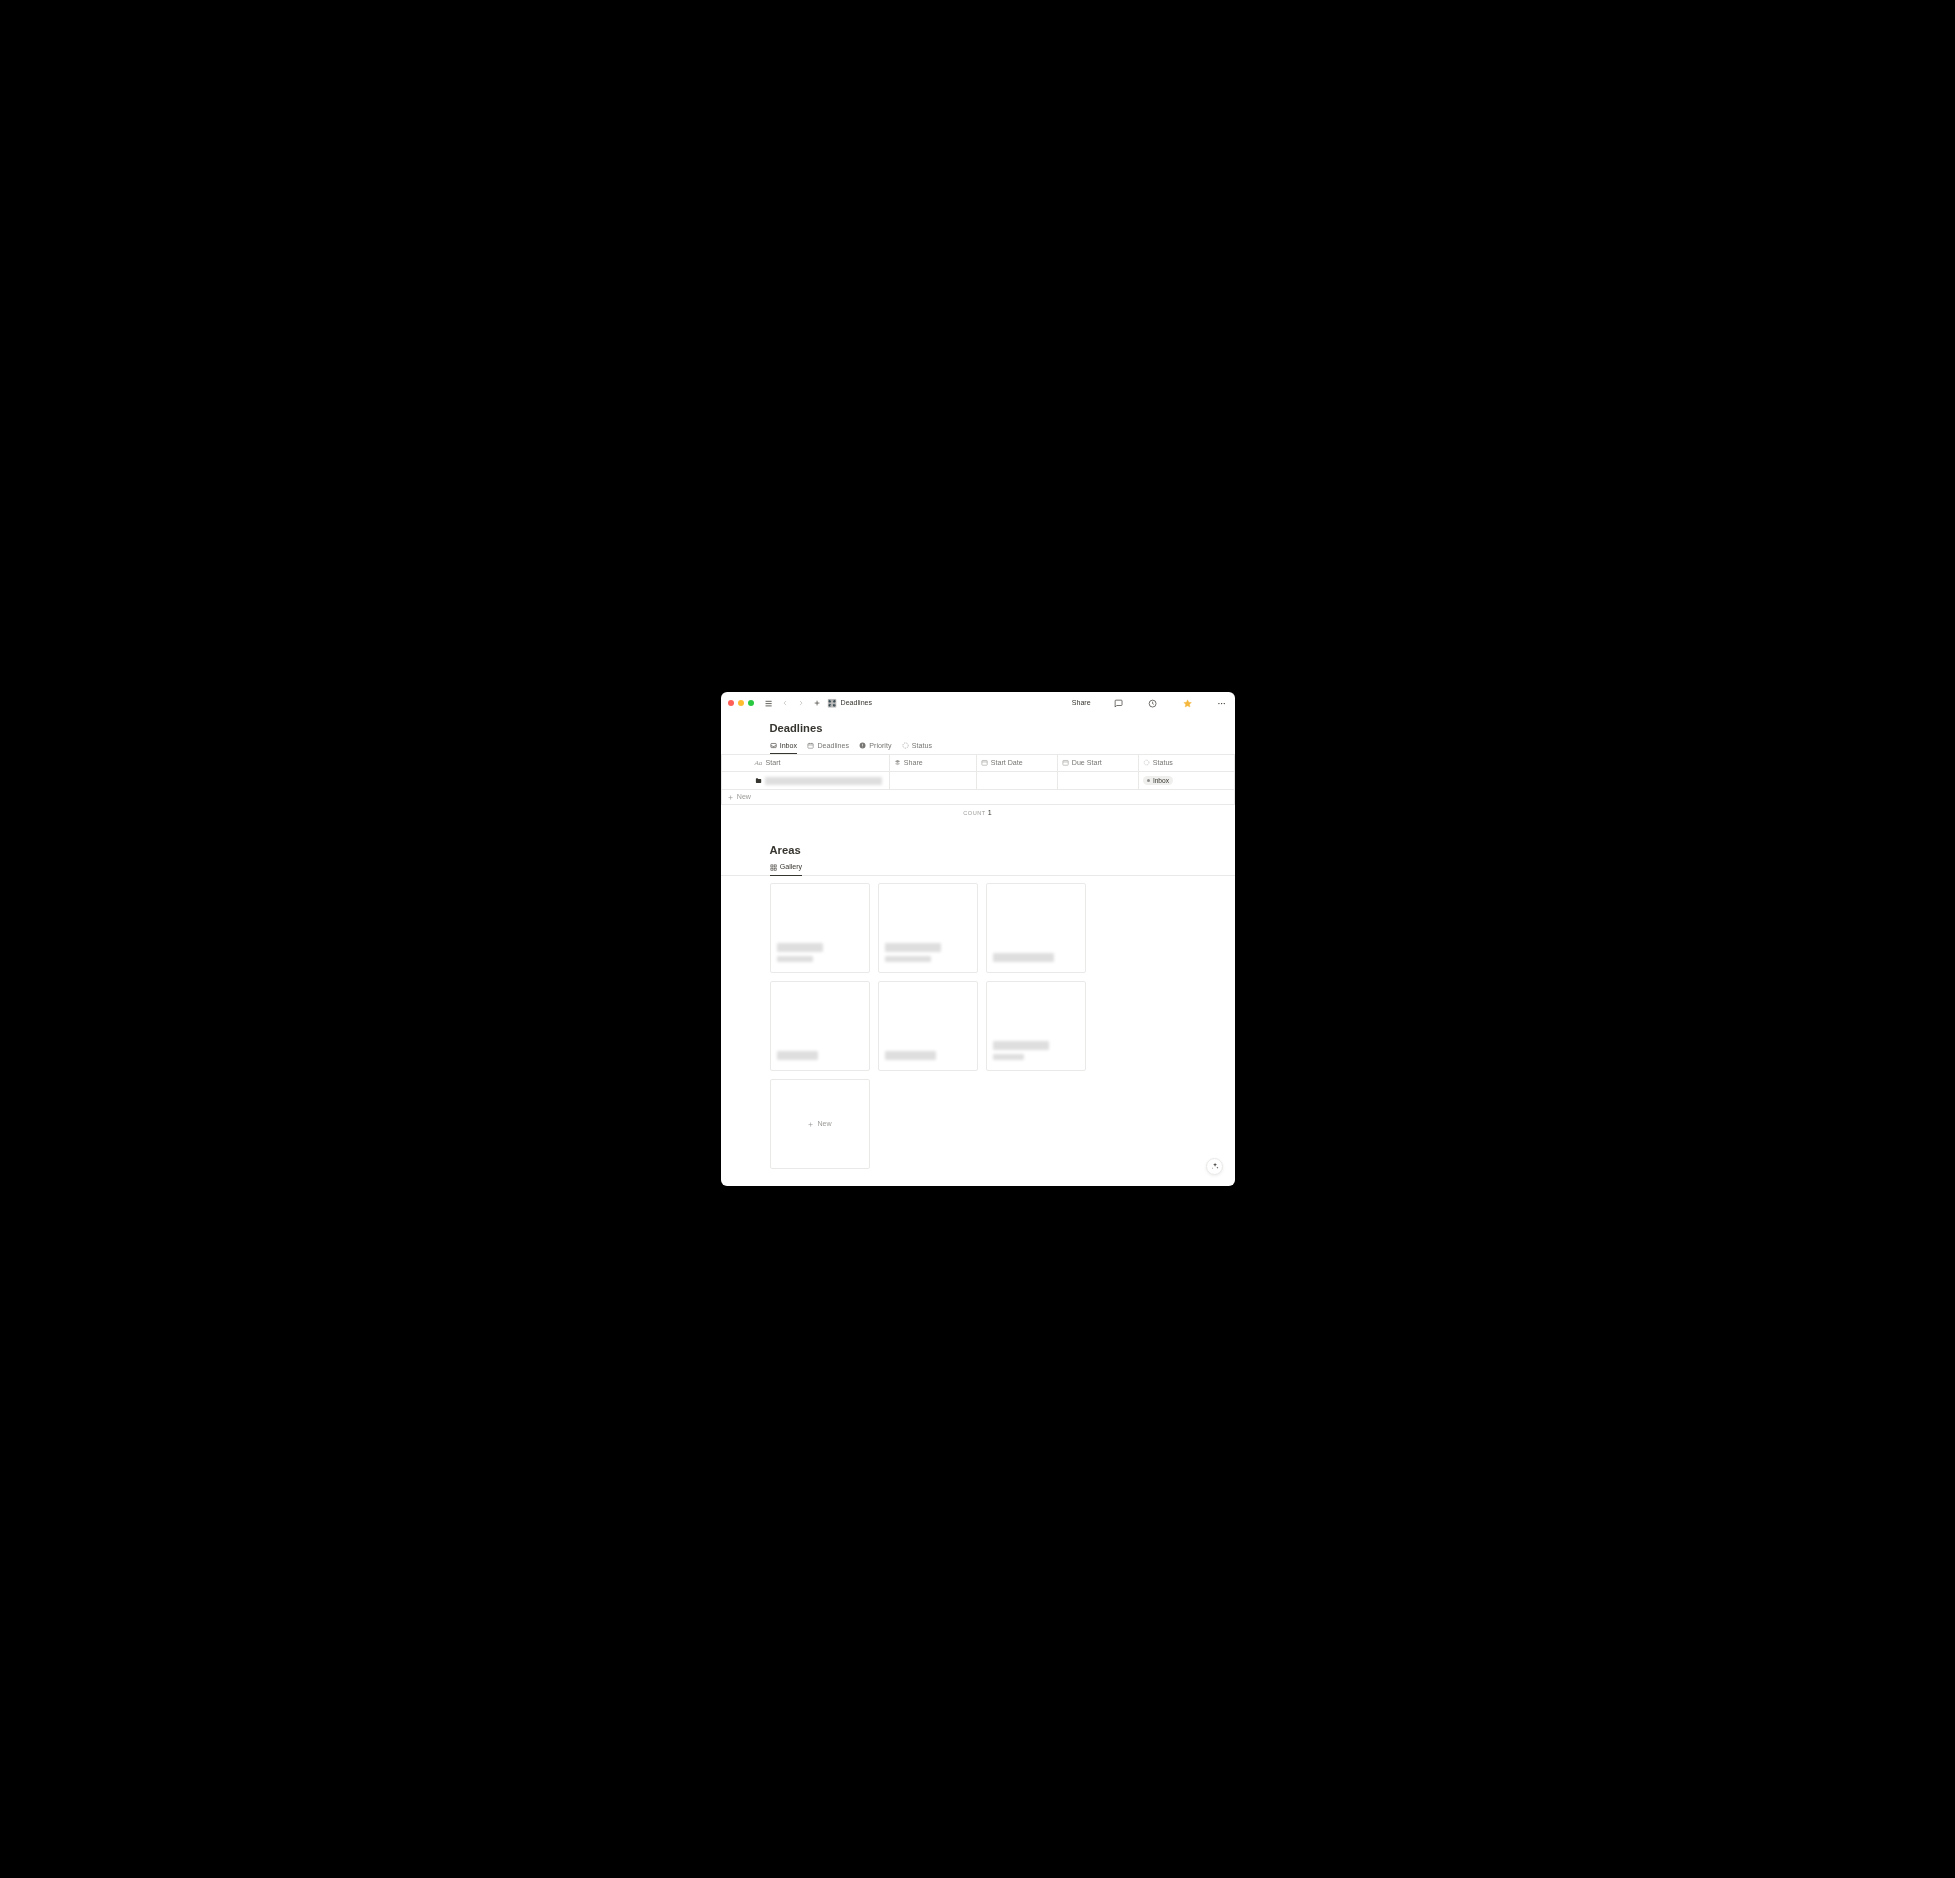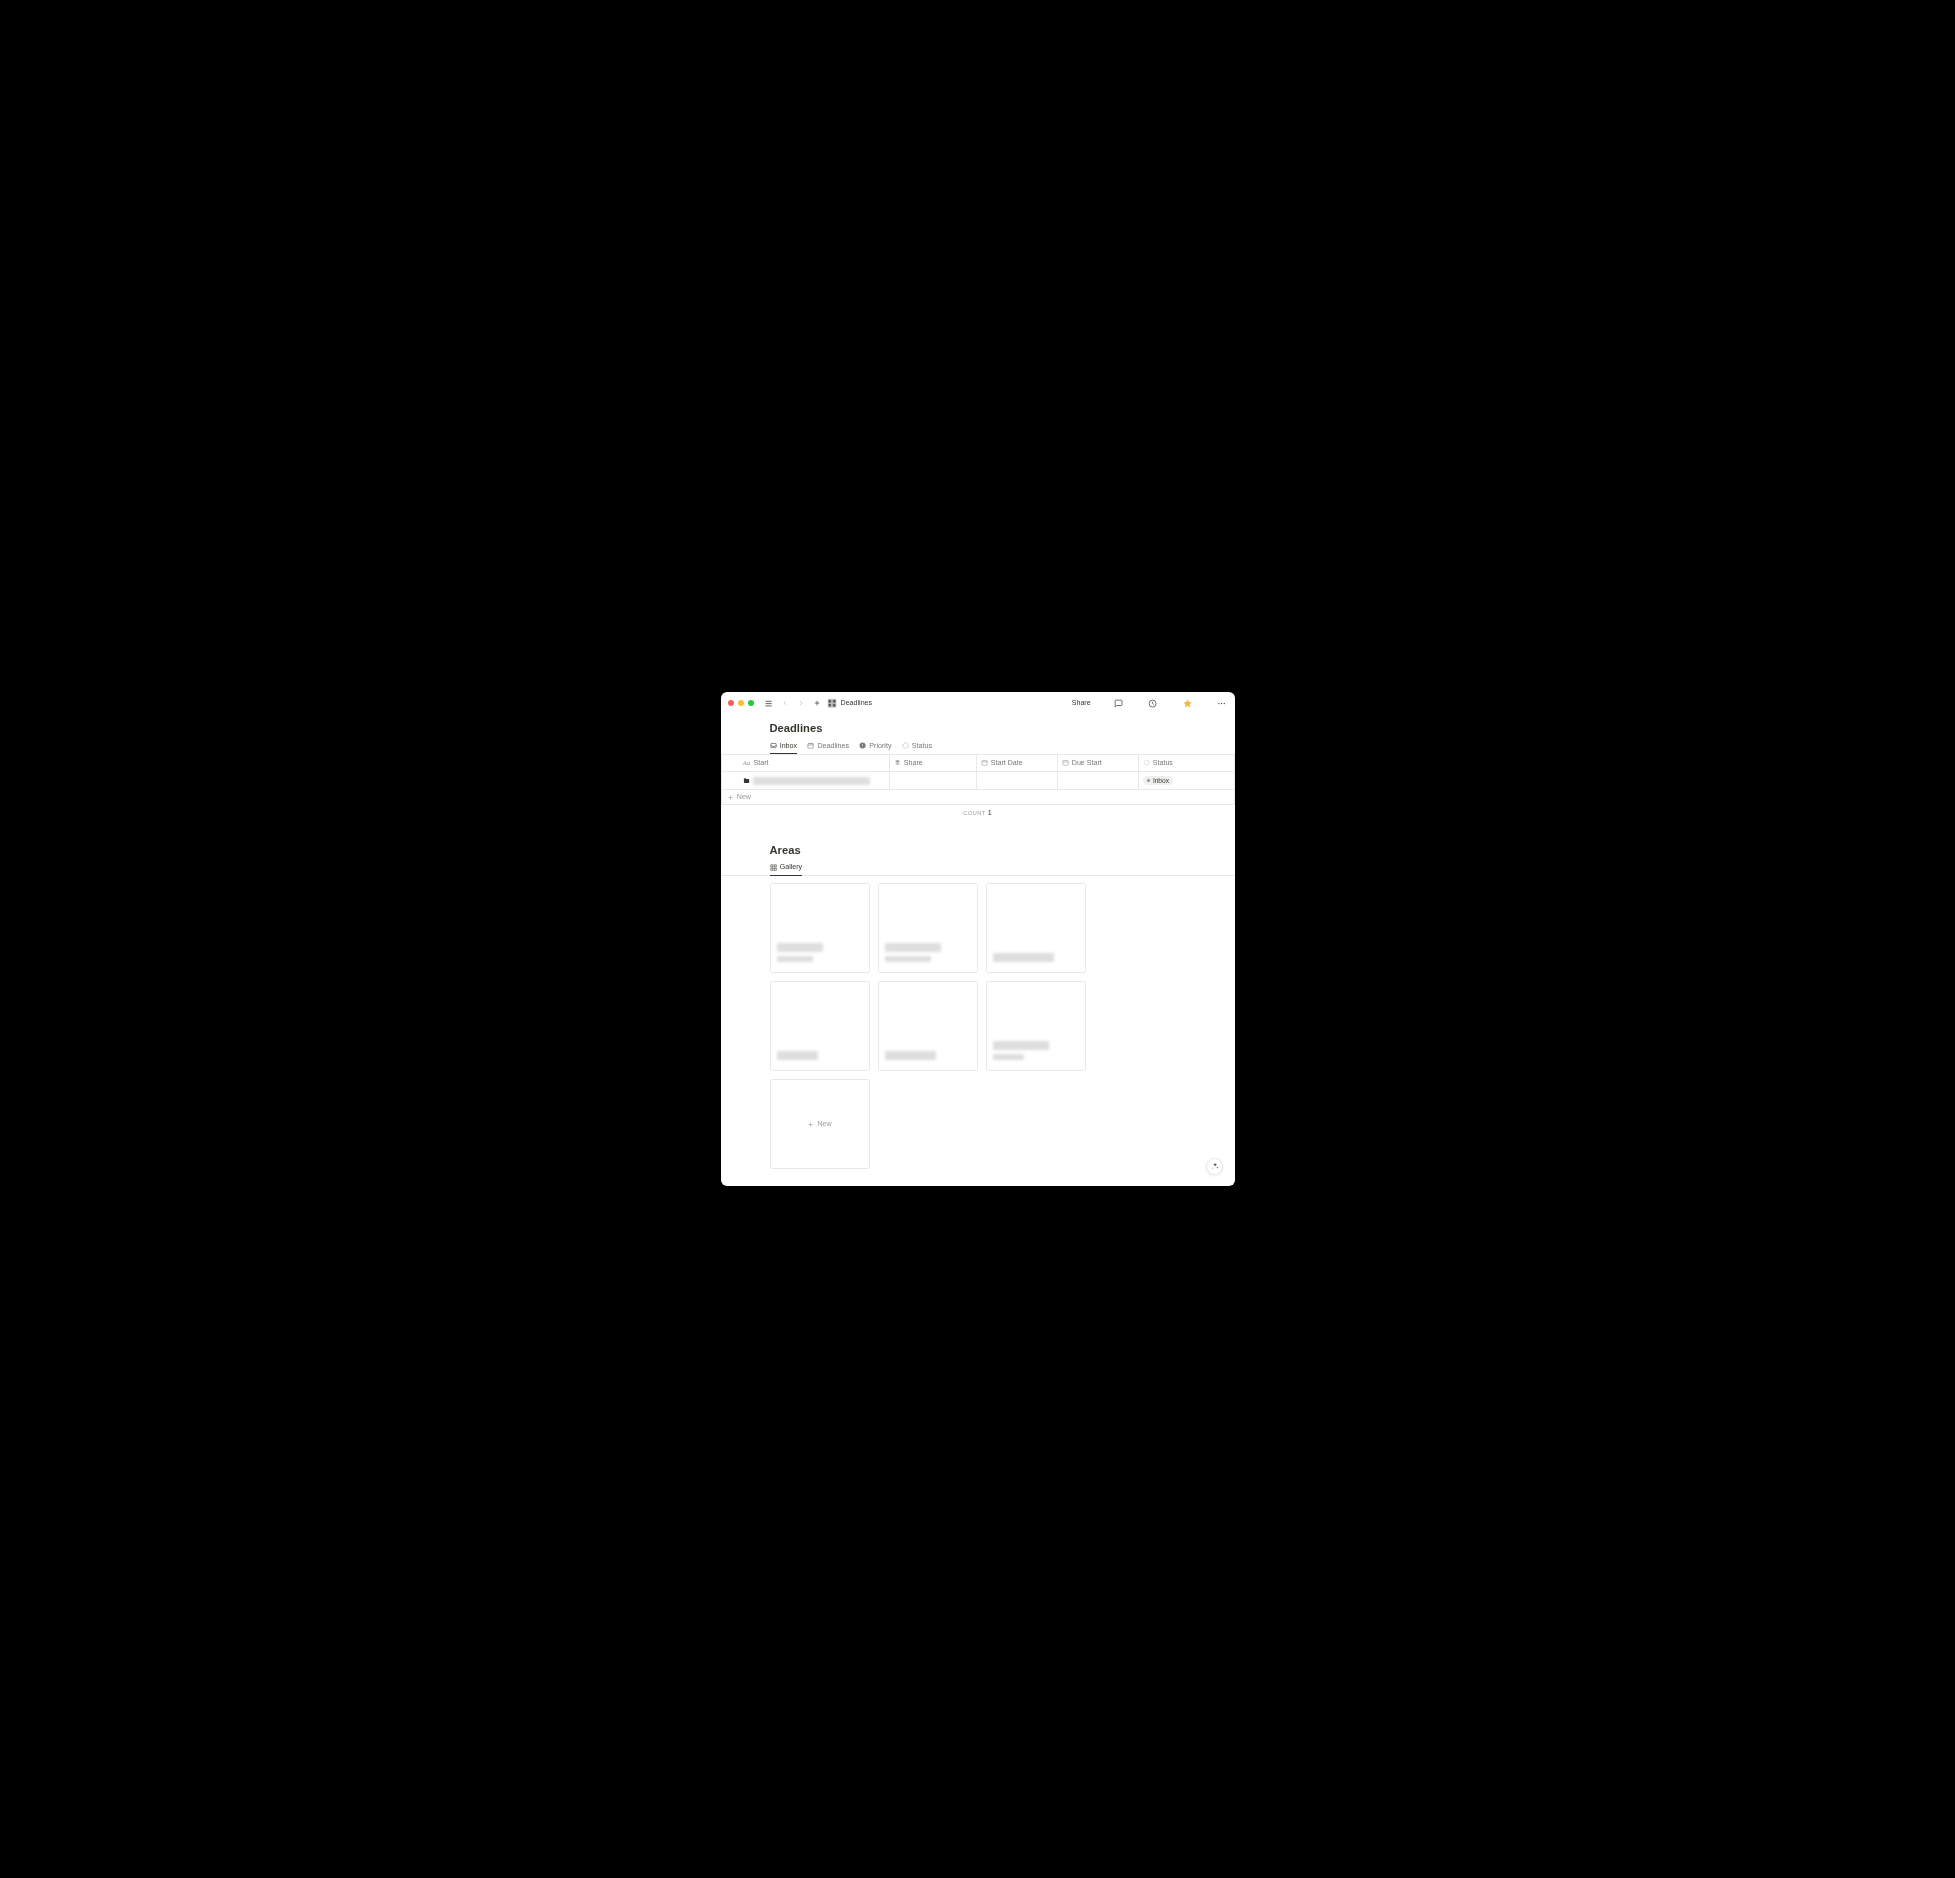--- a/index.html
+++ b/index.html
@@ -53,21 +53,21 @@
   .tabs { display:flex; align-items:center; gap:10.2px; border-bottom:0.5px solid #e9e9e7; margin:0 -49px; padding: 0 49px; position:relative; }
   .tab { display:flex; align-items:center; gap:3.1px; font-size:7.1px; color:#787774; padding:3.1px 0 4.1px 0; cursor:pointer; position:relative; }
   .tab.active { color:#37352f; font-weight:500; }
   .tab.active::after { content:""; position:absolute; left:0; right:0; bottom:-0.5px; height:1px; background:#37352f; }
   .table { border:0.5px solid #e9e9e7; border-top:none; margin:0 -49px; }
   .thead, .trow { display:flex; }
   .thead { border-bottom:0.5px solid #e9e9e7; }
   .th, .td { padding:4.1px 4.1px; font-size:7.1px; display:flex; align-items:center; gap:3.1px; border-right:0.5px solid #e9e9e7; }
   .th { color:#787774; }
   .th:last-child, .td:last-child { border-right:none; }
-  .col-name { flex:0 0 168px; padding-left:21px; }
+  .col-name { flex:0 0 168px; padding-left:33px; }
   .col-area { flex:0 0 87px; }
   .col-start { flex:0 0 81px; }
   .col-due { flex:0 0 81px; }
   .col-status { flex:1; }
   .trow { border-bottom:0.5px solid #e9e9e7; }
   .trow .td { color:#37352f; }
   .redacted { display:inline-block; height:8.1px; background:#dedede; filter:blur(1.5px); border-radius:1px; }
   .tag { display:inline-flex; align-items:center; gap:3.1px; background:#efefee; border-radius:5.1px; padding:1px 4.1px; font-size:6.6px; color:#37352f; }
   .tag-dot { width:3.1px; height:3.1px; border-radius:50%; background:#8f8f8c; }
   .new-row { display:flex; align-items:center; gap:3.1px; padding:3.1px 5.1px; color:#9b9a97; font-size:7.1px; cursor:pointer; }

